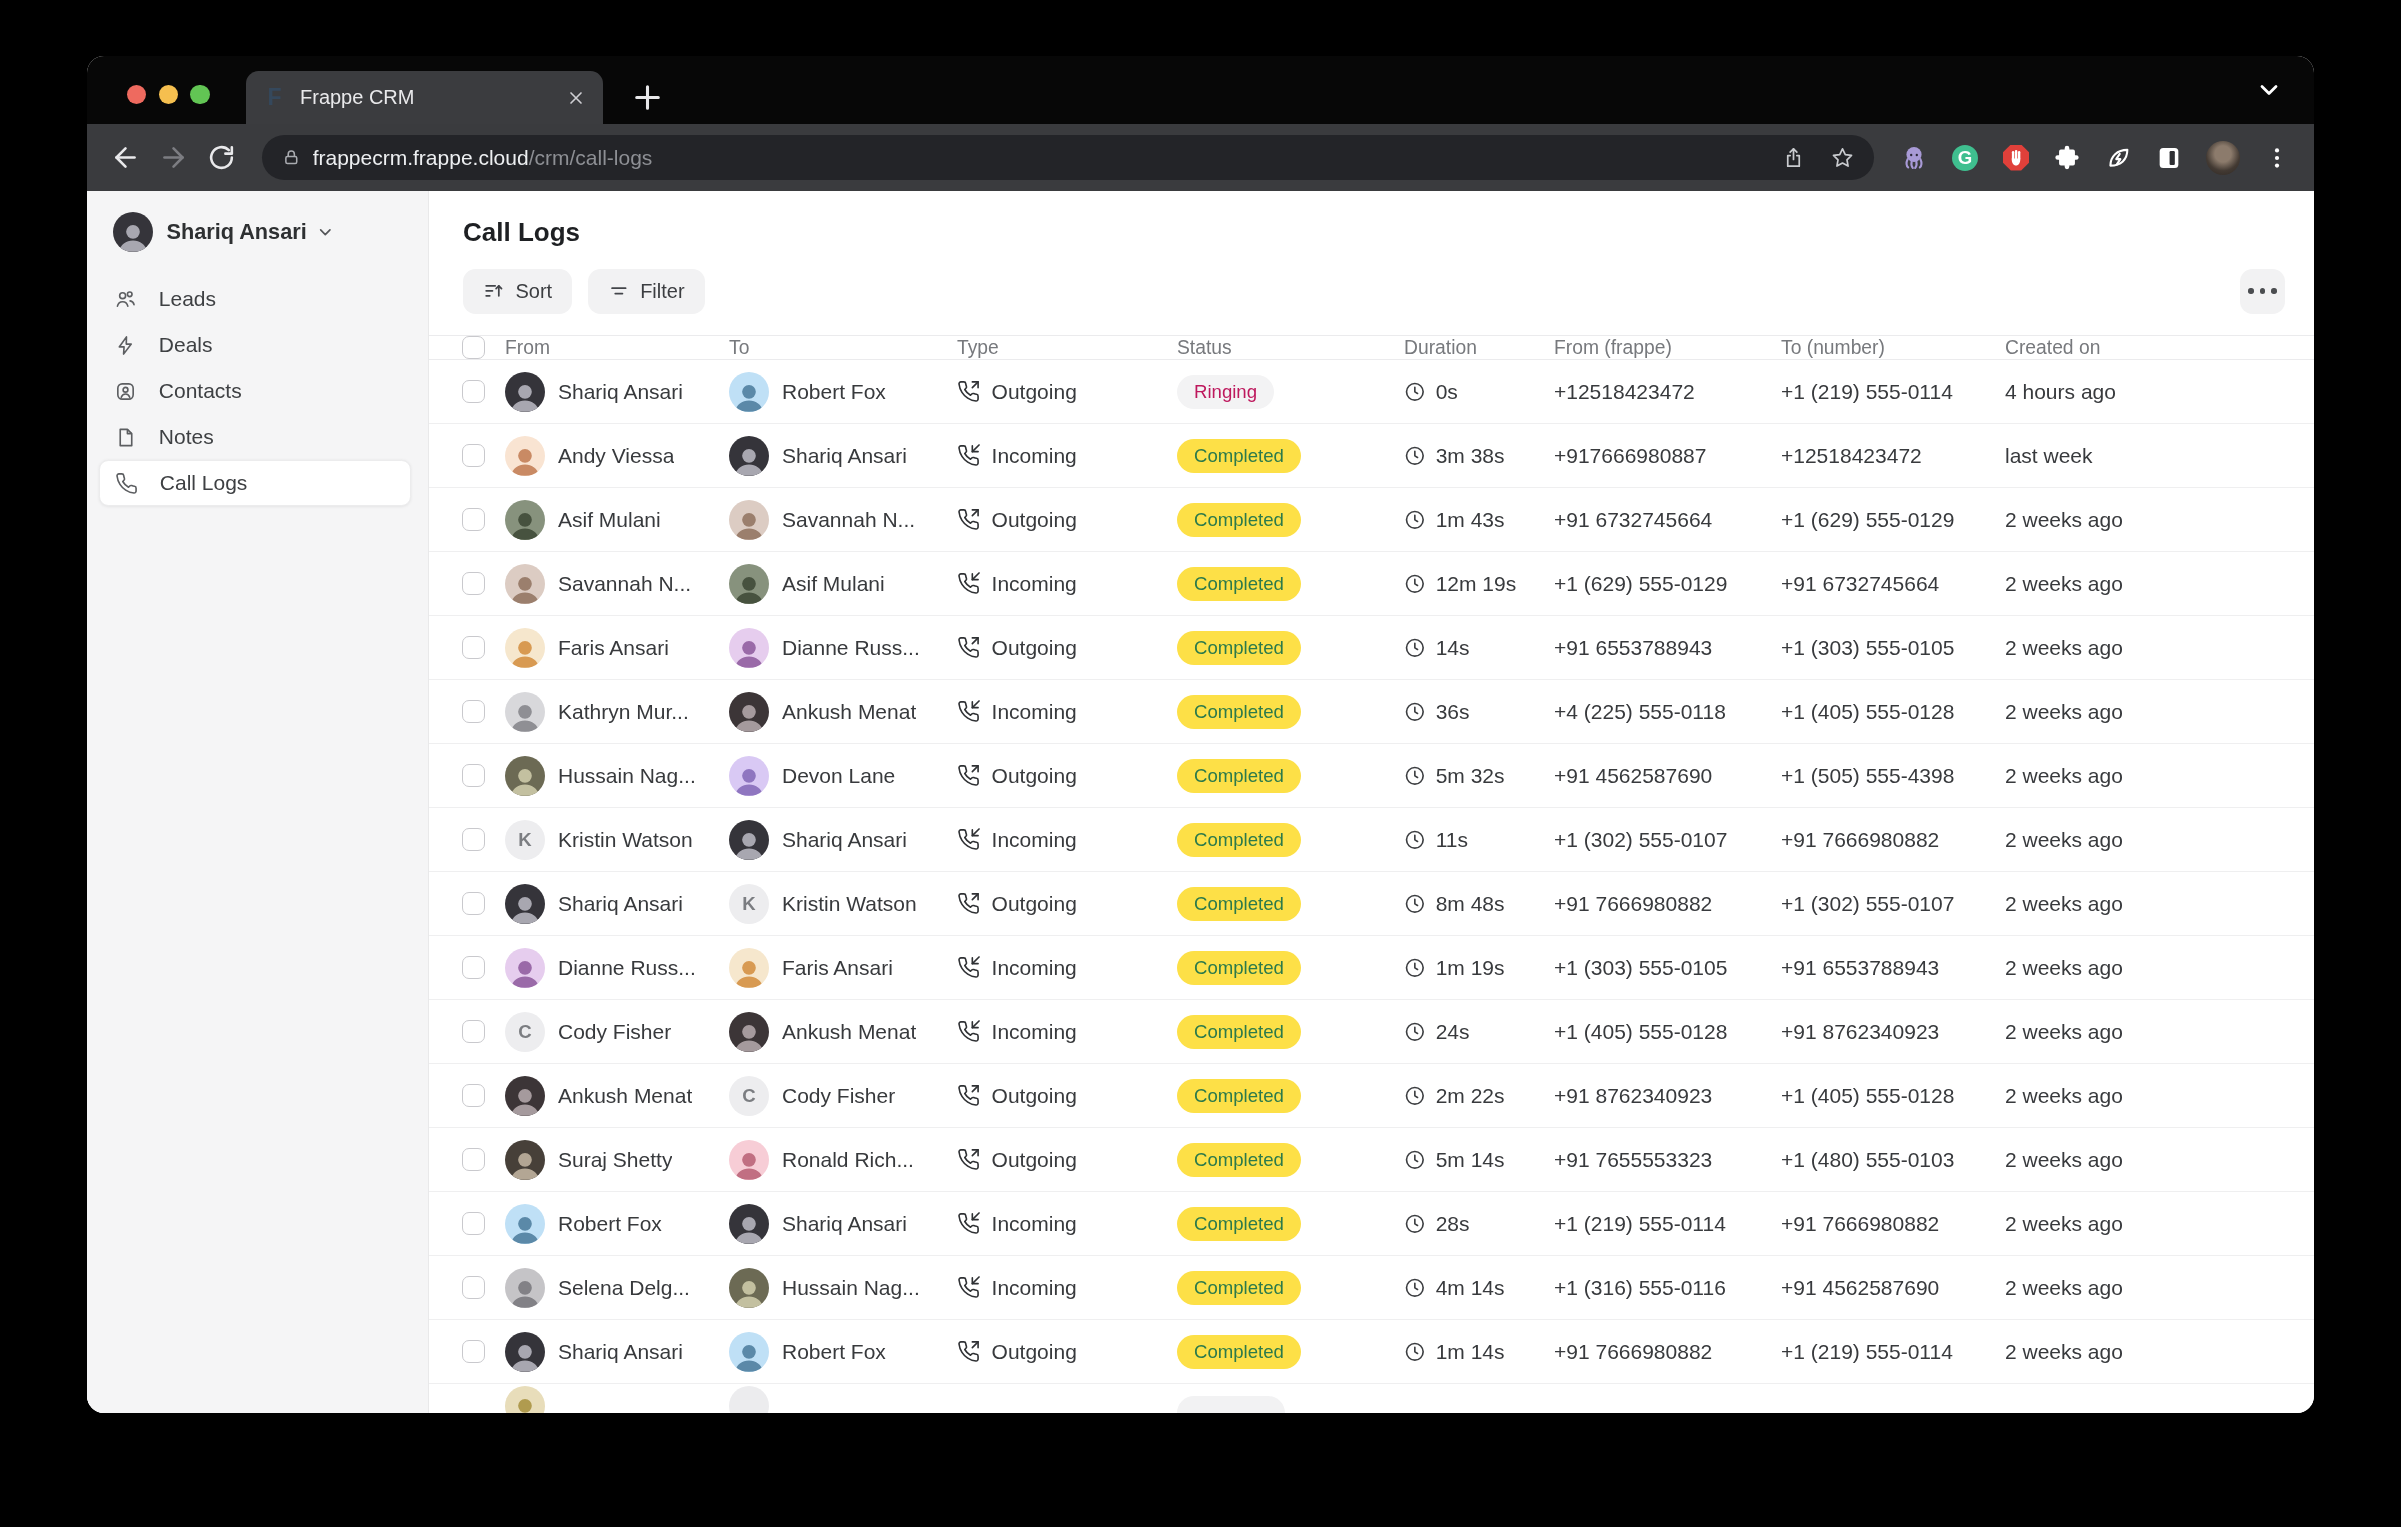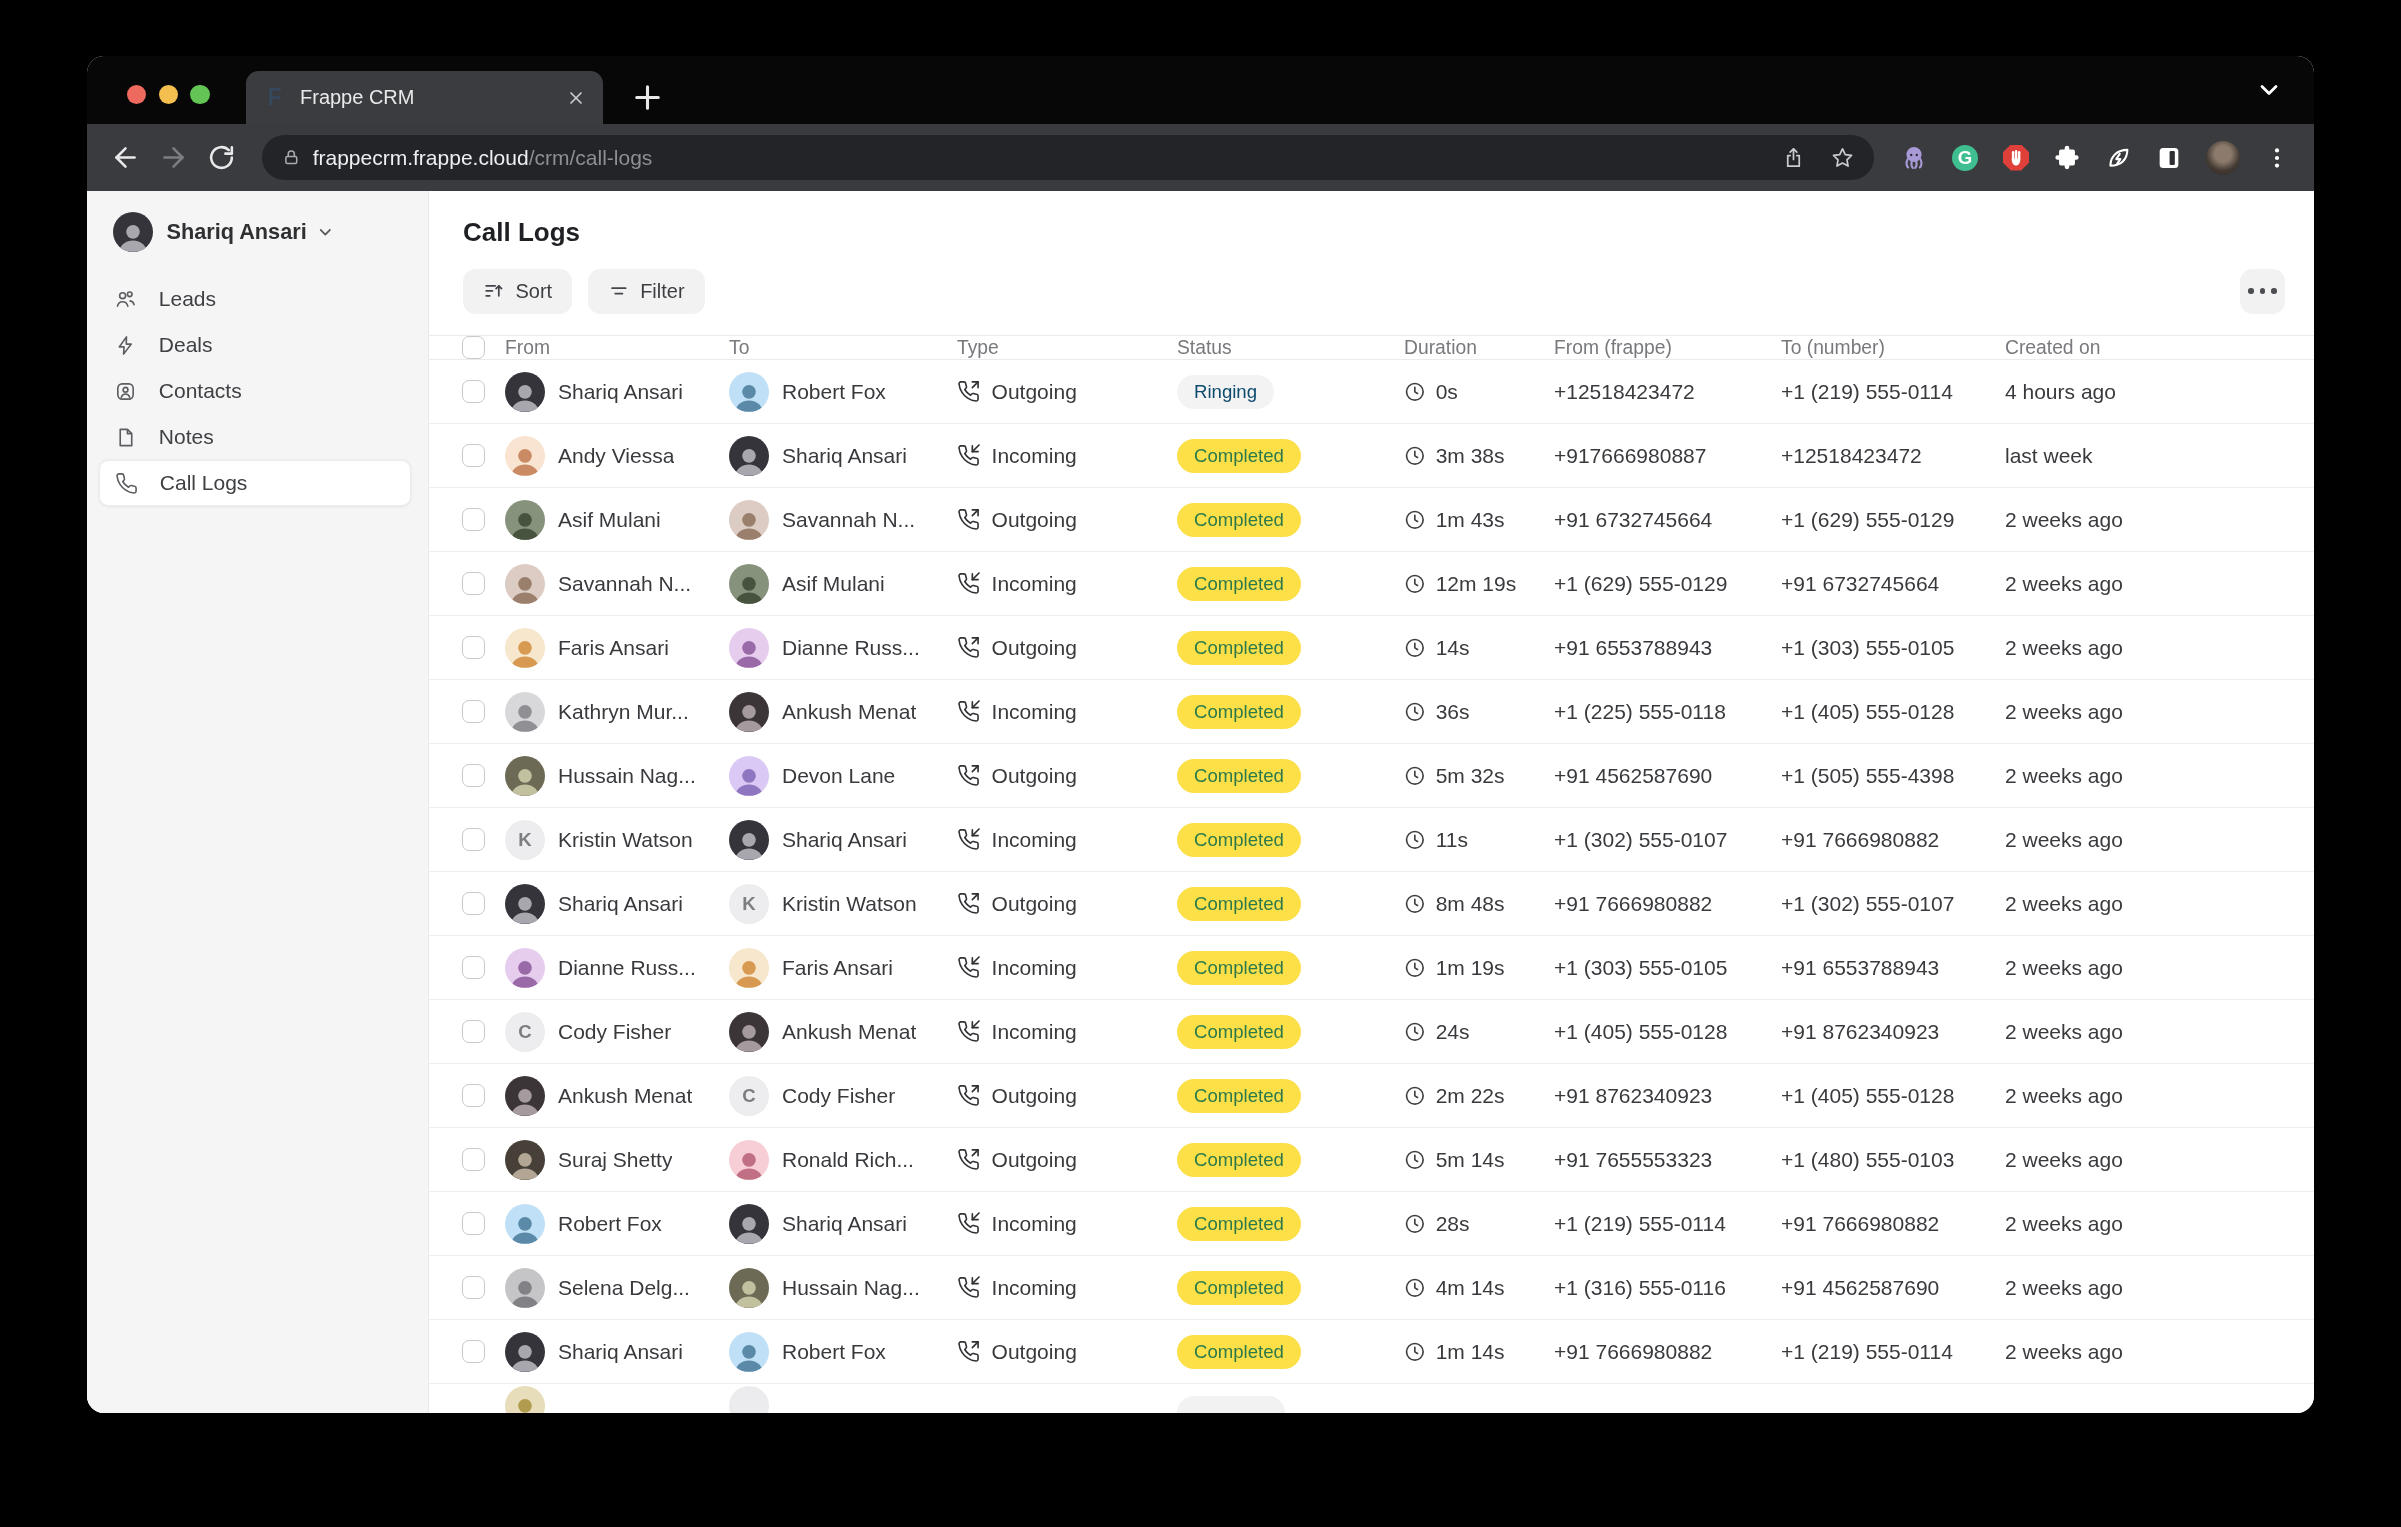--- a/index.html
+++ b/index.html
@@ -82,21 +82,21 @@
            color:#77797d; font-size:19.3px; }
   .trow { height:64px; border-bottom:0.8px solid #efeff0; font-size:21px; color:#383a3d; }
   .checkbox { width:23px; height:23px; border:1.5px solid #c9c9cd; border-radius:7px; background:#fff; display:block; }
   .c-person { display:flex; align-items:center; min-width:0; padding-right:10.8px; }
   .row-avatar { width:40px; height:40px; font-size:18.6px; font-weight:600; }
   .pname { margin-left:13px; white-space:nowrap; overflow:hidden; }
   .c-type { display:flex; align-items:center; }
   .ticon { width:23px; height:23px; color:#2f3134; margin-right:11.6px; flex:0 0 auto; }
   .badge { display:inline-flex; align-items:center; height:34px; border-radius:17px; padding:0 17px;
            font-size:18.6px; font-weight:500; }
-  .badge.gray { background:#f3f3f4; color:#0c4a6e; }
+  .badge.gray { background:#f3f3f4; color:#be185d; }
   .badge.green { background:#fde047; color:#2c7a4b; }
   .c-dur { display:flex; align-items:center; }
   .clock { width:21.7px; height:21.7px; color:#3c3e41; margin-right:10px; flex:0 0 auto; }
   .trow.partial { border-bottom:none; align-items:start; padding-top:1.5px; flex:0 0 auto; overflow:hidden; }
   .trow.partial .badge { margin-top:10.8px; width:108px; }
 </style>
 </head>
 <body>
 
 <div class="window">
@@ -603,21 +603,21 @@
     <span><span class="badge t-status green">Completed</span></span>
     <span class="c-dur">
       <span class="clock">
         <svg viewBox="0 0 24 24" fill="none" stroke="currentColor" stroke-width="1.8" stroke-linecap="round" stroke-linejoin="round">
                     <circle cx="12" cy="12" r="9.2"></circle>
                     <path d="M12 7v5l3 1.8"></path>
                   </svg>
       </span>
       <span class="t-dur">36s</span>
     </span>
-    <span class="t-fromnum">+1 (225) 555-0118</span>
+    <span class="t-fromnum">+4 (225) 555-0118</span>
     <span class="t-tonum">+1 (405) 555-0128</span>
     <span class="t-created">2 weeks ago</span>
   </div>
 
   <div class="grid trow">
     <span>
                 <span class="checkbox"></span>
               </span>
     <span class="c-person">
       <span class="avatar row-avatar av-from" style="background: rgb(108, 106, 84);">

